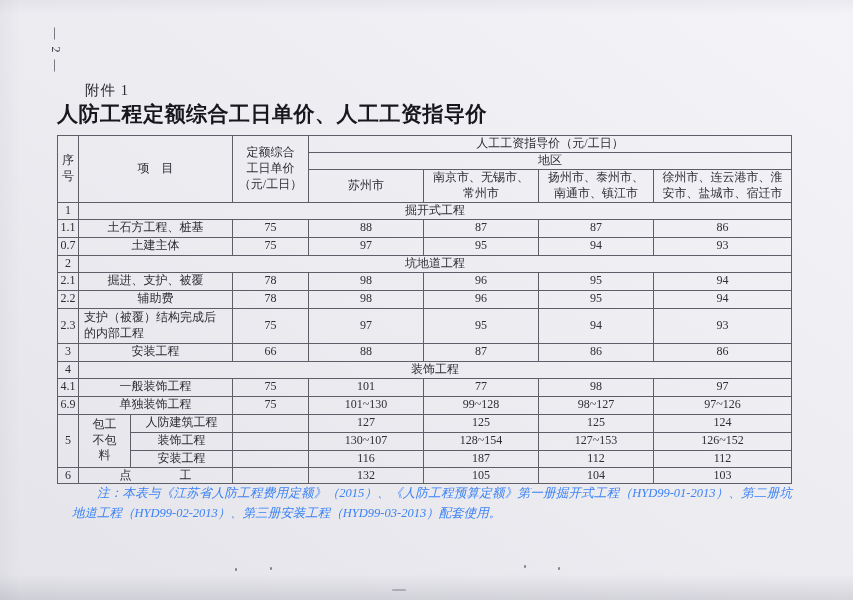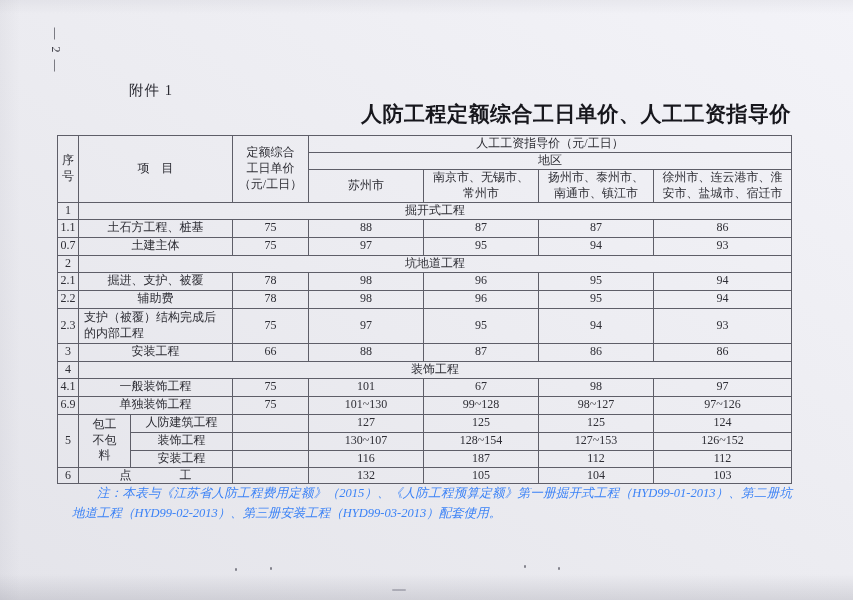--- a/index.html
+++ b/index.html
@@ -16,25 +16,25 @@
       linear-gradient(to bottom,rgba(110,110,125,0.07),rgba(110,110,125,0) 14px),
       linear-gradient(to right,rgba(110,110,125,0.06),rgba(110,110,125,0) 20px);
   }
   .page-num{
     position:absolute;left:30px;top:44px;width:52px;height:13px;
     transform:rotate(90deg);
     font-size:12px;letter-spacing:2px;text-align:center;color:#3d3d46;
   }
   .attachment{
     position:absolute;left:85px;top:81px;
-    font-size:14.5px;color:#2a2a32;letter-spacing:1px;margin-left:44px;
+    font-size:14.5px;color:#2a2a32;letter-spacing:1px;
   }
   .title{
     position:absolute;left:57px;top:100px;width:734px;
-    text-align:right;font-size:21px;font-weight:bold;color:#17171d;
+    text-align:left;font-size:21px;font-weight:bold;color:#17171d;
     letter-spacing:0.5px;white-space:nowrap;
   }
   table.wage{
     position:absolute;left:57px;top:135px;width:734px;
     border-collapse:collapse;table-layout:fixed;
     font-size:12px;color:#2e2e35;
   }
   table.wage td{
     border:1px solid #5e5e68;
     text-align:center;vertical-align:middle;
@@ -171,21 +171,21 @@
   <tr class="rs">
     <td>4</td>
     <td colspan="7">装饰工程</td>
   </tr>
 
   <tr class="rh">
     <td>4.1</td>
     <td colspan="2">一般装饰工程</td>
     <td>75</td>
     <td>101</td>
-    <td>67</td>
+    <td>77</td>
     <td>98</td>
     <td>97</td>
   </tr>
 
   <tr class="rh">
     <td>6.9</td>
     <td colspan="2">单独装饰工程</td>
     <td>75</td>
     <td>101~130</td>
     <td>99~128</td>

